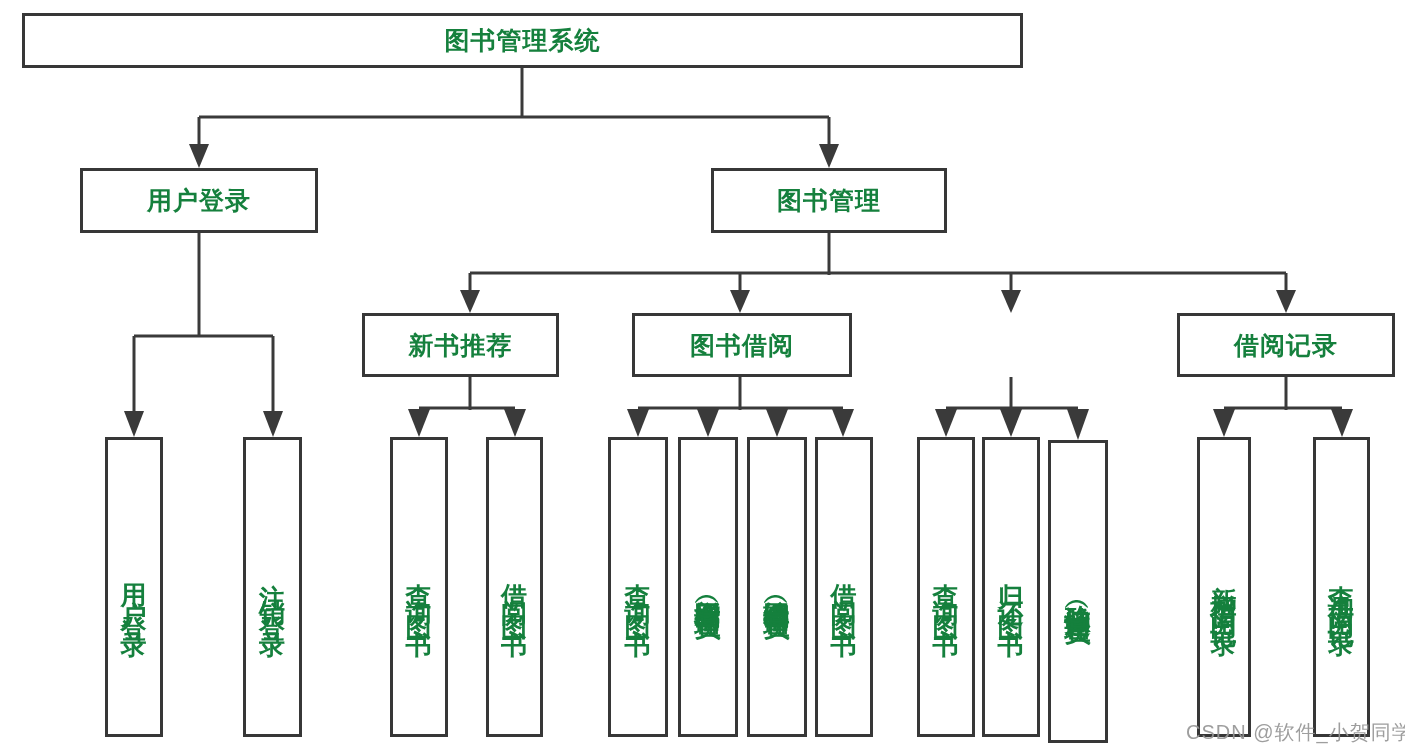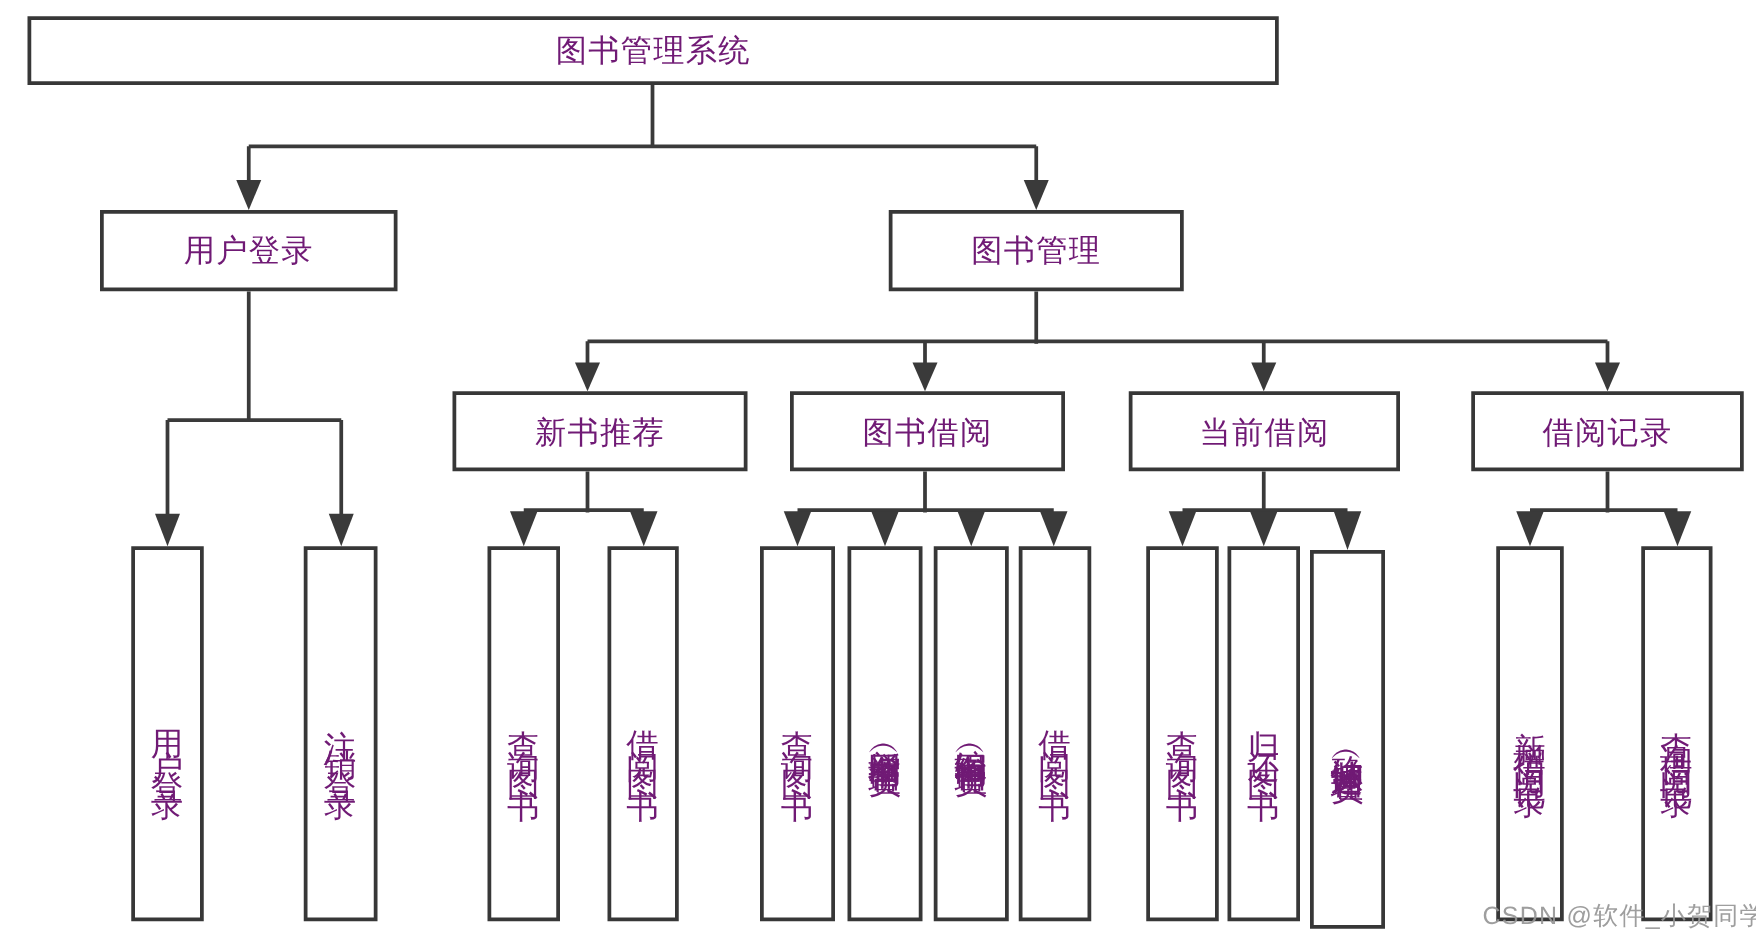--- a/index.html
+++ b/index.html
@@ -21,26 +21,27 @@
     position: absolute;
     left: 0;
     top: 0;
     pointer-events: none;
   }
   .box {
     position: absolute;
     box-sizing: border-box;
     background: #ffffff;
     border: 3px solid #373737;
-    color: #701a75;
+    color: #15803d;
     display: flex;
     align-items: center;
     justify-content: center;
     text-align: center;
     z-index: 2;
+    font-weight: bold;
   }
   .hbox {
     font-size: 25px;
     letter-spacing: 1px;
     white-space: nowrap;
   }
   .vbox {
     writing-mode: vertical-rl;
     text-orientation: mixed;
     font-size: 26px;
@@ -131,23 +132,22 @@
       <polygon points="1213,409 1235,409 1224,437"></polygon>
       <polygon points="1331,409 1353,409 1342,437"></polygon>
     </g>
   </svg>
 
   <div class="box hbox" style="left:22px; top:13px; width:1001px; height:55px;">图书管理系统</div>
 
   <div class="box hbox" style="left:80px; top:168px; width:238px; height:65px;">用户登录</div>
   <div class="box hbox" style="left:711px; top:168px; width:236px; height:65px;">图书管理</div>
 
-  <div class="box hbox" style="left:362px; top:313px; width:236px; height:64px;">新书推荐</div>
+  <div class="box hbox" style="left:362px; top:313px; width:197px; height:64px;">新书推荐</div>
   <div class="box hbox" style="left:632px; top:313px; width:220px; height:64px;">图书借阅</div>
-  <div class="box hbox" style="left:903px; top:313px; width:217px; height:64px;">当前借阅</div>
   <div class="box hbox" style="left:1177px; top:313px; width:218px; height:64px;">借阅记录</div>
 
   <div class="box vbox vt4" style="left:105px; top:437px; width:58px; height:300px;">用户登录</div>
   <div class="box vbox vt4" style="left:243px; top:437px; width:59px; height:300px;">注销登录</div>
 
   <div class="box vbox vt4" style="left:390px; top:437px; width:58px; height:300px;">查询图书</div>
   <div class="box vbox vt4" style="left:486px; top:437px; width:57px; height:300px;">借阅图书</div>
 
   <div class="box vbox vt4" style="left:608px; top:437px; width:60px; height:300px;">查询图书</div>
   <div class="box vbox vt9" style="left:678px; top:437px; width:60px; height:300px;">新增图书（管理员）</div>

